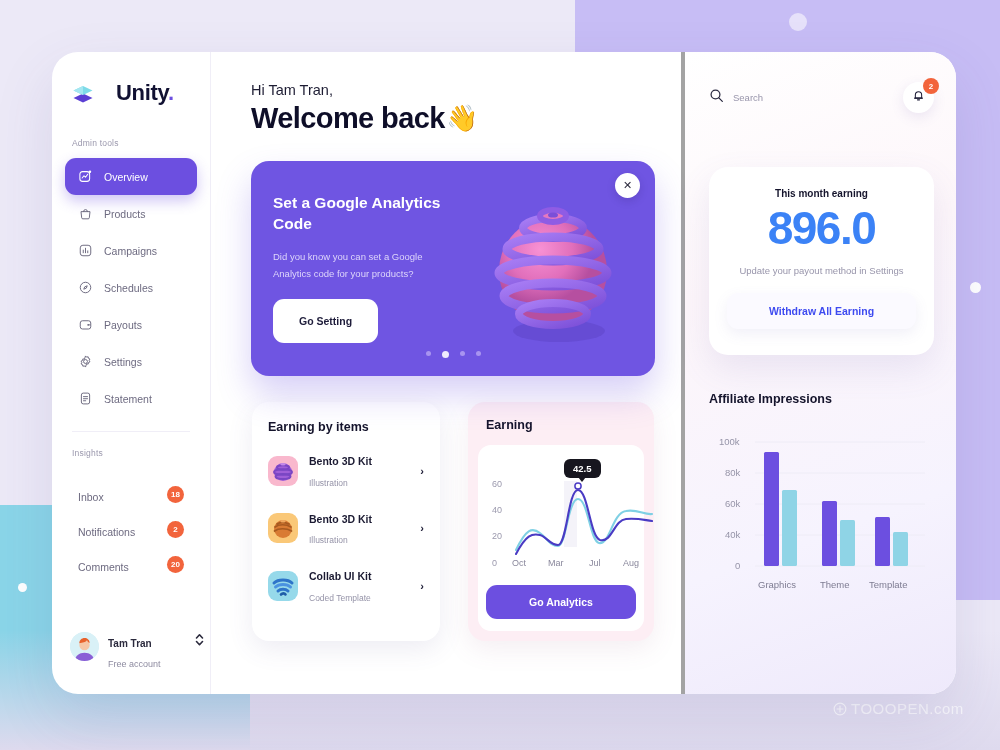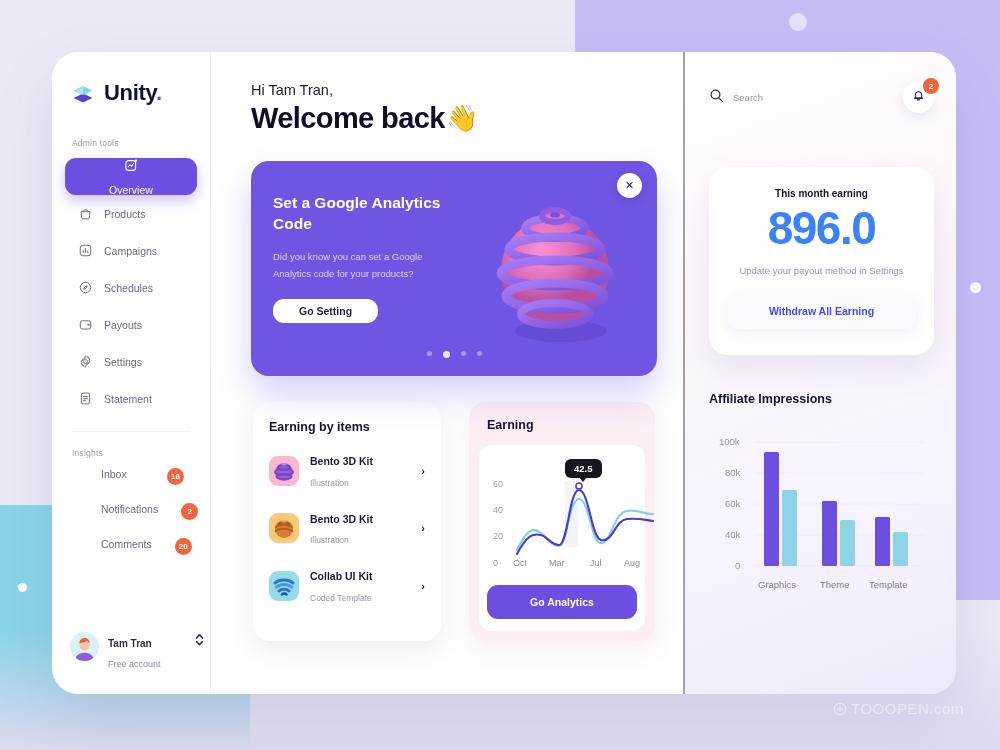--- a/index.html
+++ b/index.html
@@ -65,44 +65,44 @@
   }
 
   
   .sidebar {
     width: 159px; height: 100%;
     border-right: 1px solid #f0eef7;
     padding: 28px 0 0 0;
     position: relative;
     flex: none;
   }
-  .brand { display: flex; align-items: center; gap: 8px; padding: 0 0 0 18px; margin-bottom: 32px; }
+  .brand { display: flex; align-items: center; gap: 20px; padding: 0 0 0 18px; margin-bottom: 32px; }
   .brand-mark { width: 26px; height: 26px; position: relative; }
   .brand-name { font-size: 22px; font-weight: bold; color: #111132; letter-spacing: -.3px; }
   .brand-dot { color: #6c4fe0; }
 
   .nav-caption {
     font-size: 8.5px; color: #9b98ad; padding-left: 20px;
     margin-bottom: 10px; letter-spacing: .2px;
   }
   .nav { padding: 0 13px; }
   .nav-item {
     display: flex; align-items: center; gap: 11px;
     height: 37px; padding: 0 13px; border-radius: 11px;
     color: #6d6a80; font-size: 10.5px;
     cursor: pointer;
   }
-  .nav-item.active { background: #6c4fe0; color: #fff; box-shadow: 0 6px 14px rgba(108,79,224,.32); flex-direction: column; }
+  .nav-item.active { background: #6c4fe0; color: #fff; box-shadow: 0 6px 14px rgba(108,79,224,.32); }
   .nav-item .ico { width: 15px; height: 15px; flex: none; display: block; }
   .nav-item .ico svg { width: 15px; height: 15px; display: block; }
 
   .nav-divider { height:1px; background:#f0eef7; margin: 14px 20px 16px 20px; }
 
   .insight-item {
-    display: flex; align-items: flex-start; gap: 23px;
+    display: flex; align-items: flex-end; gap: 0;
     height: 35px; padding: 0 13px; border-radius: 11px;
     color: #6d6a80; font-size: 10.5px; cursor: pointer;
   }
   .insight-item .label { flex: 1; }
   .badge {
     min-width: 17px; height: 17px; border-radius: 50%;
     background: #f2643c; color: #fff;
     font-size: 8px; font-weight: bold;
     display: flex; align-items: center; justify-content: center;
     padding: 0 4px;
@@ -118,21 +118,21 @@
     background: #d8f1f6; position: relative; overflow: hidden; flex:none;
   }
   .user-meta { flex: 1; line-height: 1.25; }
   .user-name { font-size: 10px; font-weight: bold; color: #2b2a3d; }
   .user-sub { font-size: 9px; color: #8e8ba0; }
 
   
   .main {
     width: 474px; height: 100%;
     padding: 30px 26px 0 40px;
-    border-right: 2px solid #a3a3a3;
+    border-right: 4px solid #a3a3a3;
     flex: none;
   }
   .greet-small { font-size: 14.5px; color: #1d1c33; margin-bottom: 4px; }
   .greet-big {
     font-size: 29px; font-weight: bold; color: #0e0e28;
     letter-spacing: -.6px; display: flex; align-items: center; gap: 2px;
     margin-bottom: 26px;
   }
   .wave { font-size: 26px; }
 
@@ -147,21 +147,21 @@
     position:absolute; left:12px; right:12px; top:205px; height:14px;
     background:#c3b4f4; border-radius:0 0 16px 16px; z-index:-1;
   }
   .promo-inner { position: relative; height: 100%; border-radius: 18px; overflow: hidden; }
   .promo-text { position: absolute; left: 22px; top: 32px; width: 175px; }
   .promo-title { font-size: 15.5px; font-weight: bold; color: #fff; line-height: 1.35; margin-bottom: 13px; }
   .promo-desc { font-size: 9.5px; color: #ded6fb; line-height: 1.85; margin-bottom: 16px; }
   .promo-btn {
     display: inline-flex; align-items: center; justify-content: center;
     background: #fff; color: #1e1c3a; font-size: 10.5px; font-weight: bold;
-    height: 24px; padding: 0 26px; border-radius: 11px; border: none; cursor: pointer;
+    height: 44px; padding: 0 26px; border-radius: 11px; border: none; cursor: pointer;
   }
   .promo-close {
     position: absolute; right: 15px; top: 12px;
     width: 25px; height: 25px; border-radius: 50%;
     background: #fff; color: #2b2a3d;
     display: flex; align-items: center; justify-content: center;
     font-size: 11px; cursor: pointer; z-index: 5;
     box-shadow: 0 3px 8px rgba(40,20,90,.18);
   }
   .promo-art { position: absolute; right: 24px; top: 22px; width: 150px; height: 165px; }

